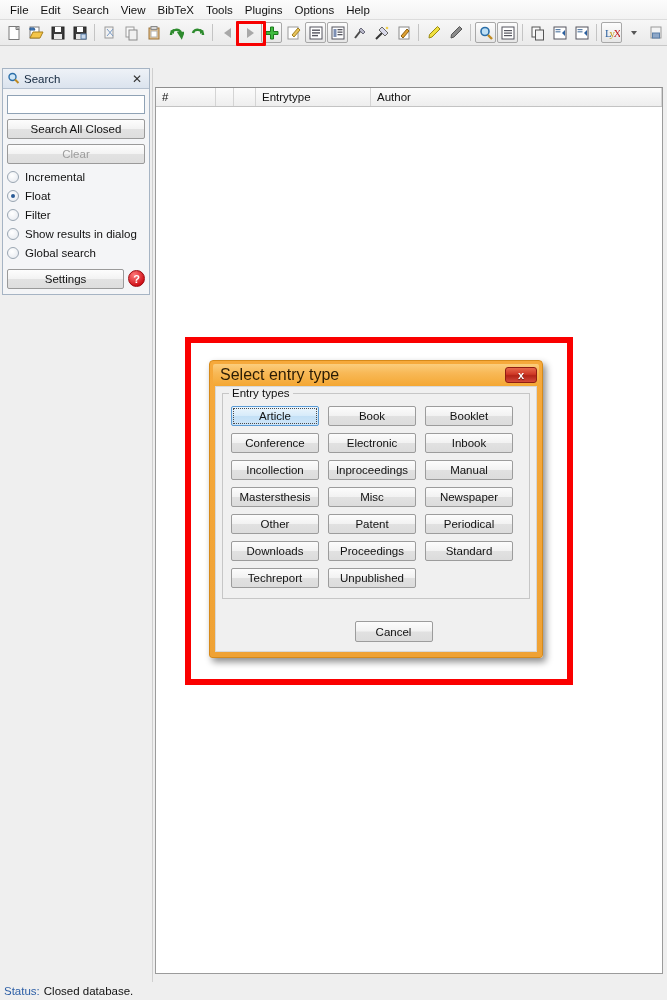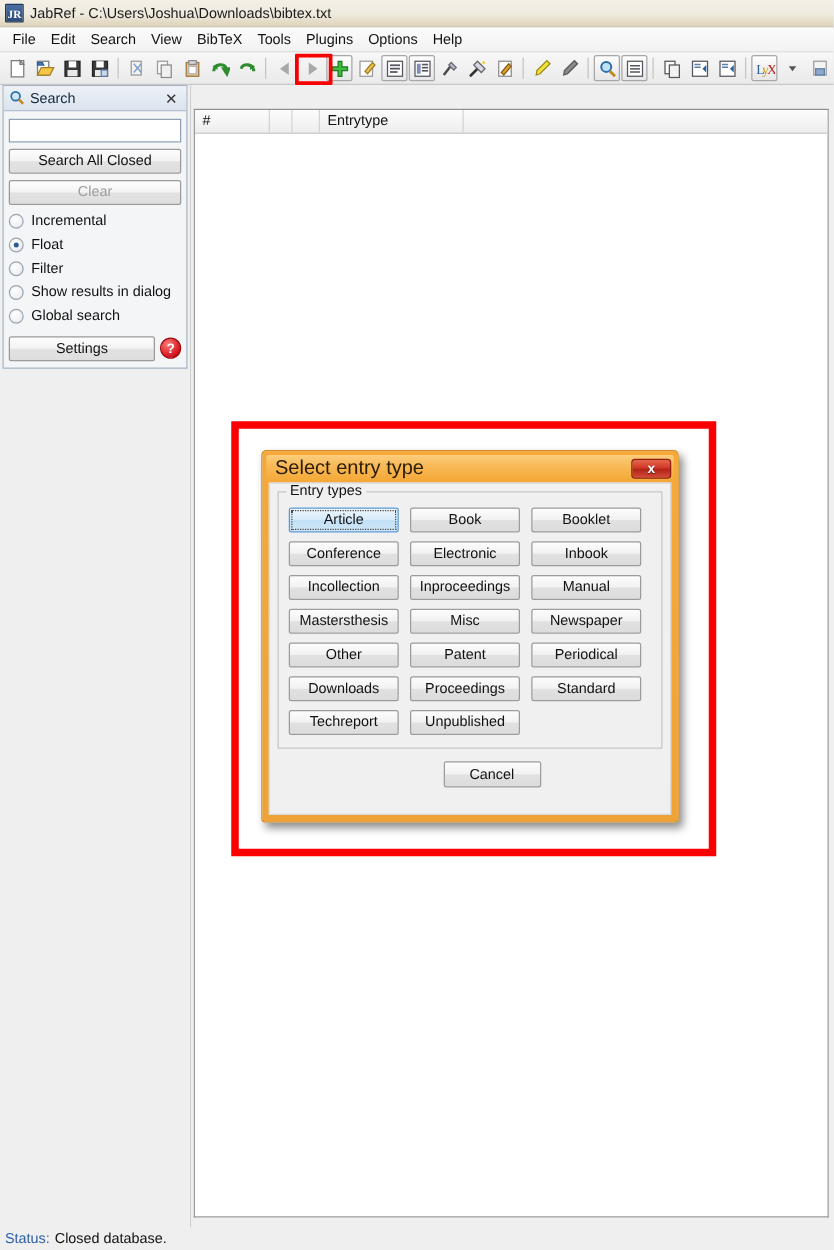--- a/index.html
+++ b/index.html
@@ -289,21 +289,21 @@
     left: 5px; right: 5px; top: 25px; bottom: 5px;
     background: #f0f0f0;
     border: 1px solid #d8d8d8;
     padding: 6px;
   }
   .groupbox {
     border: 1px solid #c6c6c6;
     background: #f0f0f0;
     padding: 12px 16px 10px 8px;
     position: relative;
-    margin-bottom: 8px;
+    margin-bottom: 20px;
   }
   .groupbox legend {
     position: absolute;
     top: -7px; left: 6px;
     background: #f0f0f0;
     padding: 0 3px;
     font-size: 11.5px;
     color: #111;
   }
   .btn-grid {
@@ -341,24 +341,20 @@
     font-family: "Liberation Sans", sans-serif;
     color: #111;
     margin-left: 35px;
   }
 </style>
 </head>
 <body>
 
 <div id="app">
 
-  <div class="titlebar">
-    <div class="title-icon">JR</div>
-    <span>JabRef - C:\Users\Joshua\Downloads\bibtex.txt</span>
-  </div>
 
   <div class="menubar">
     <span>File</span>
     <span>Edit</span>
     <span>Search</span>
     <span>View</span>
     <span>BibTeX</span>
     <span>Tools</span>
     <span>Plugins</span>
     <span>Options</span>
@@ -601,20 +597,21 @@
       </div>
     </div>
 
     <div class="main">
       <div class="table-wrap">
         <div class="thead">
           <div class="th" style="width:60px">#</div>
           <div class="th" style="width:18px"></div>
           <div class="th" style="width:22px"></div>
           <div class="th" style="width:115px">Entrytype</div>
+          <div class="th" style="flex:1">Author</div>
         </div>
         <div></div>
       </div>
     </div>
   </div>
 
   <div class="statusbar">
     <span class="status-label">Status:</span>
     <span class="status-text">Closed database.</span>
   </div>

